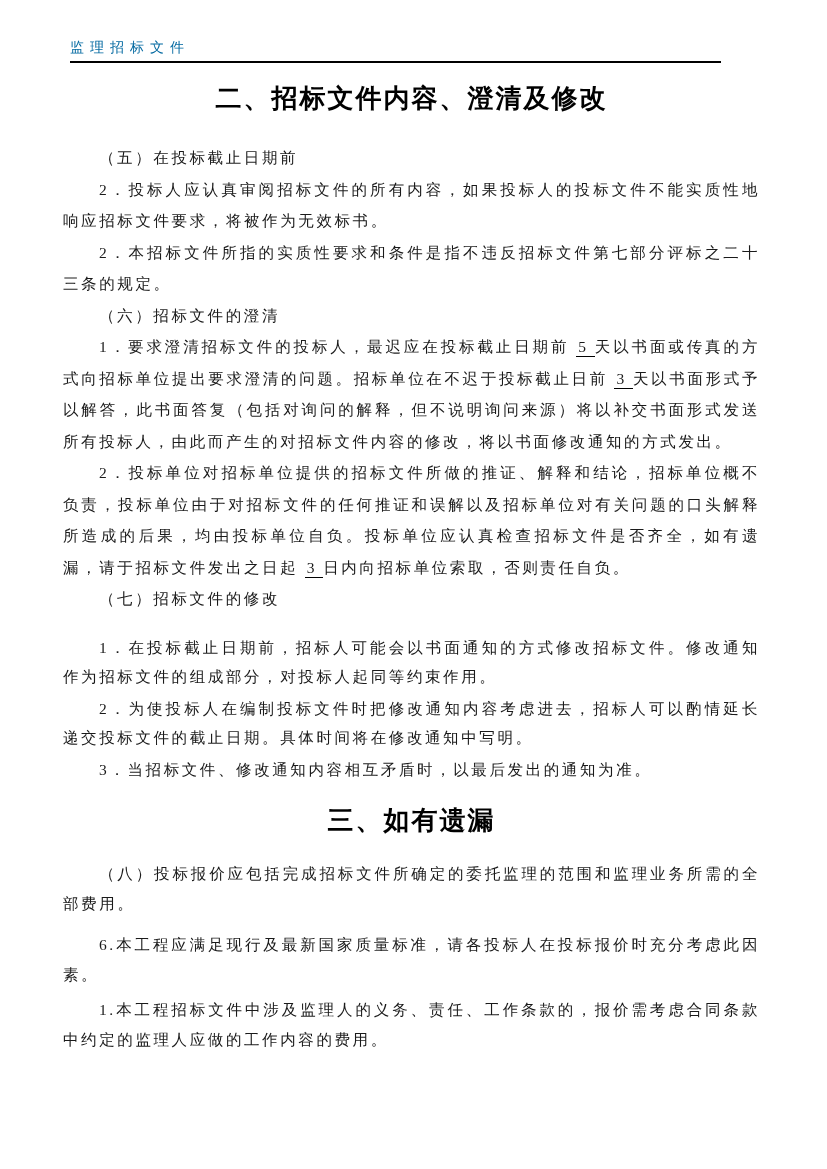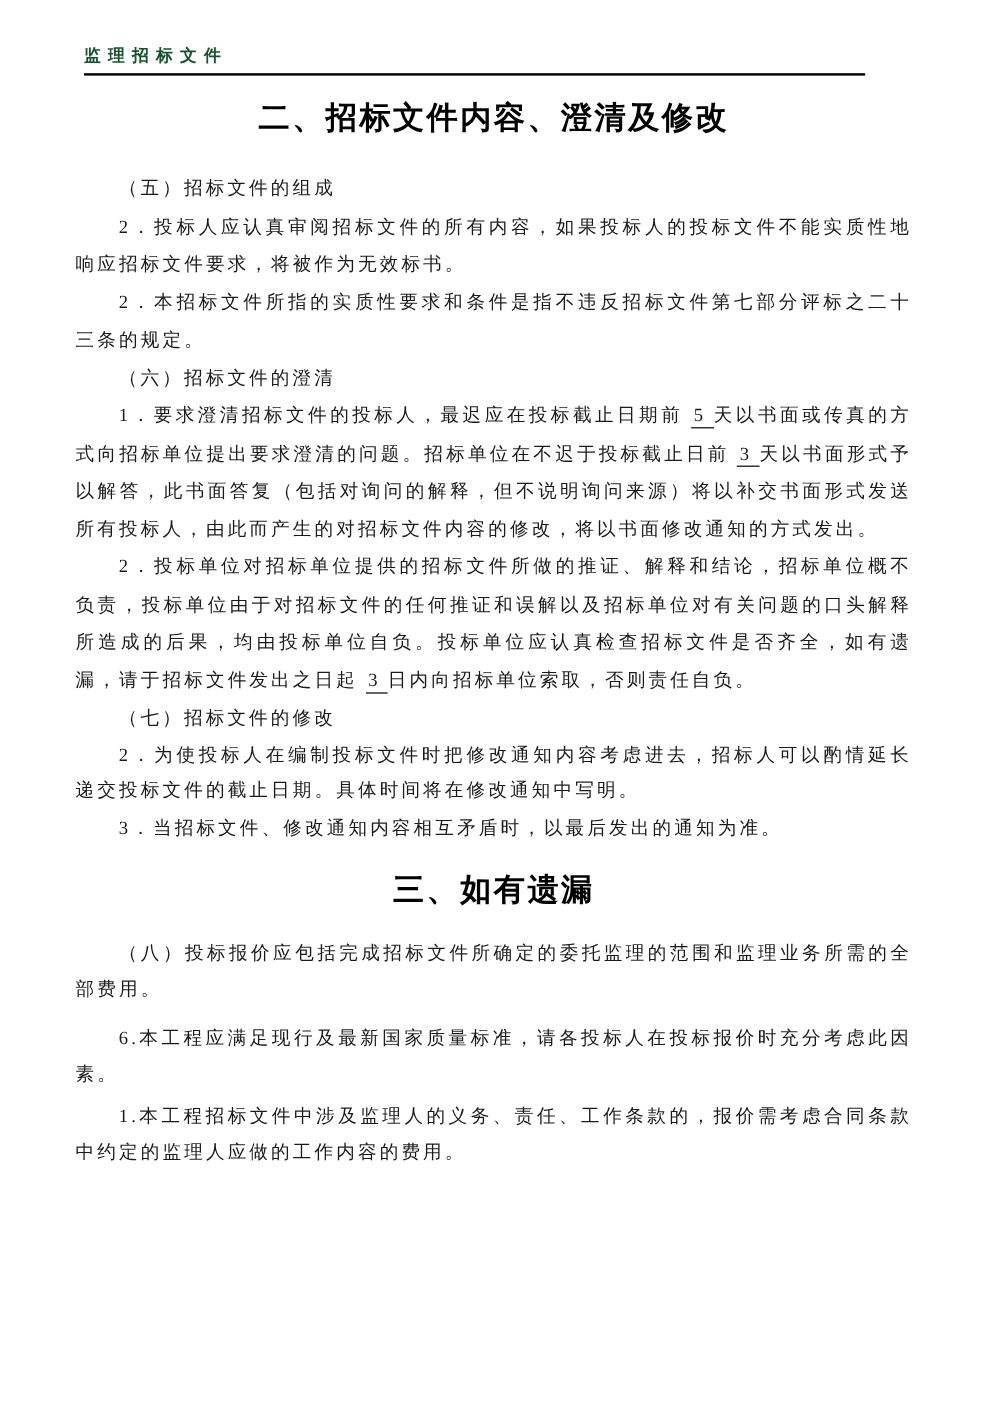--- a/index.html
+++ b/index.html
@@ -21,22 +21,21 @@
   .runhead {
     margin-left: 7px;
     width: 651px;
     border-bottom: 2px solid #000000;
     padding-bottom: 5px;
   }
   .runhead .runhead-text {
     font-size: 14px;
     letter-spacing: 6px;
     line-height: 16px;
-    color: #14532d;
-    font-weight: bold;
+    color: #0369a1;
   }
 
   
   .doc-title {
     font-size: 26px;
     font-weight: 700;
     text-align: center;
     line-height: 28px;
     letter-spacing: 2px;
     margin: 22px 0 0 0;
@@ -77,32 +76,33 @@
 <div class="page">
   <div class="content">
 
     <div class="runhead">
       <span class="runhead-text">监理招标文件</span>
     </div>
 
     <h1 class="doc-title">二、招标文件内容、澄清及修改</h1>
 
     <div class="bodytext partA">
-      <p>（五）招标文件的组成</p>
+      <p>（五）在投标截止日期前</p>
       <p>2．投标人应认真审阅招标文件的所有内容，如果投标人的投标文件不能实质性地响应招标文件要求，将被作为无效标书。</p>
       <p>2．本招标文件所指的实质性要求和条件是指不违反招标文件第七部分评标之二十三条的规定。</p>
 
       <p>（六）招标文件的澄清</p>
       <p><span>1．要求澄清招标文件的投标人，最迟应在投标截止日期前 </span><span class="u">5</span><span>天以书面或传真的方式向招标单位提出要求澄清的问题。招标单位在不迟于投标截止日前 </span><span class="u">3</span><span>天以书面形式予以解答，此书面答复（包括对询问的解释，但不说明询问来源）将以补交书面形式发送所有投标人，由此而产生的对招标文件内容的修改，将以书面修改通知的方式发出。</span></p>
       <p><span>2．投标单位对招标单位提供的招标文件所做的推证、解释和结论，招标单位概不负责，投标单位由于对招标文件的任何推证和误解以及招标单位对有关问题的口头解释所造成的后果，均由投标单位自负。投标单位应认真检查招标文件是否齐全，如有遗漏，请于招标文件发出之日起 </span><span class="u">3</span><span>日内向招标单位索取，否则责任自负。</span></p>
 
       <p>（七）招标文件的修改</p>
     </div>
 
     <div class="bodytext part7">
+      <p class="first">1．在投标截止日期前，招标人可能会以书面通知的方式修改招标文件。修改通知作为招标文件的组成部分，对投标人起同等约束作用。</p>
       <p>2．为使投标人在编制投标文件时把修改通知内容考虑进去，招标人可以酌情延长递交投标文件的截止日期。具体时间将在修改通知中写明。</p>
       <p>3．当招标文件、修改通知内容相互矛盾时，以最后发出的通知为准。</p>
     </div>
 
     <h1 class="doc-title second">三、如有遗漏</h1>
 
     <div class="bodytext part8">
       <p class="first">（八）投标报价应包括完成招标文件所确定的委托监理的范围和监理业务所需的全部费用。</p>
       <p class="gap-lg">6.本工程应满足现行及最新国家质量标准，请各投标人在投标报价时充分考虑此因素。</p>
       <p class="gap-sm">1.本工程招标文件中涉及监理人的义务、责任、工作条款的，报价需考虑合同条款中约定的监理人应做的工作内容的费用。</p>

